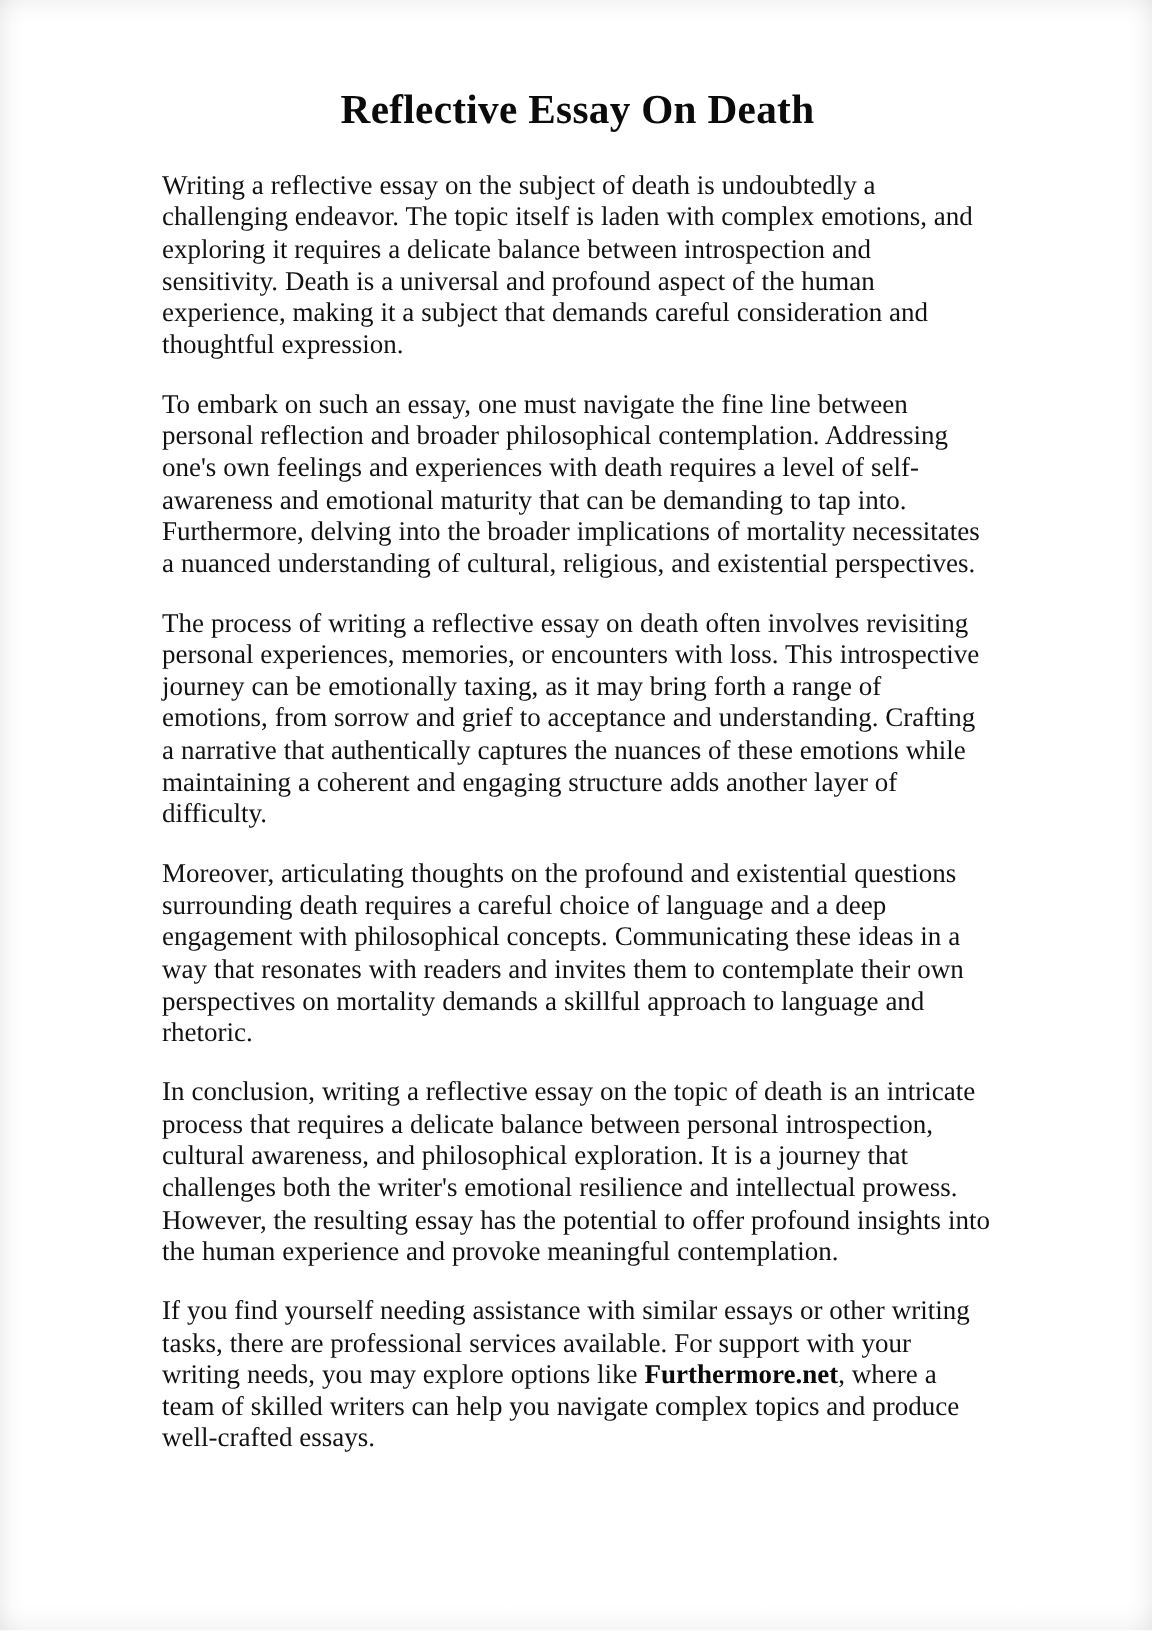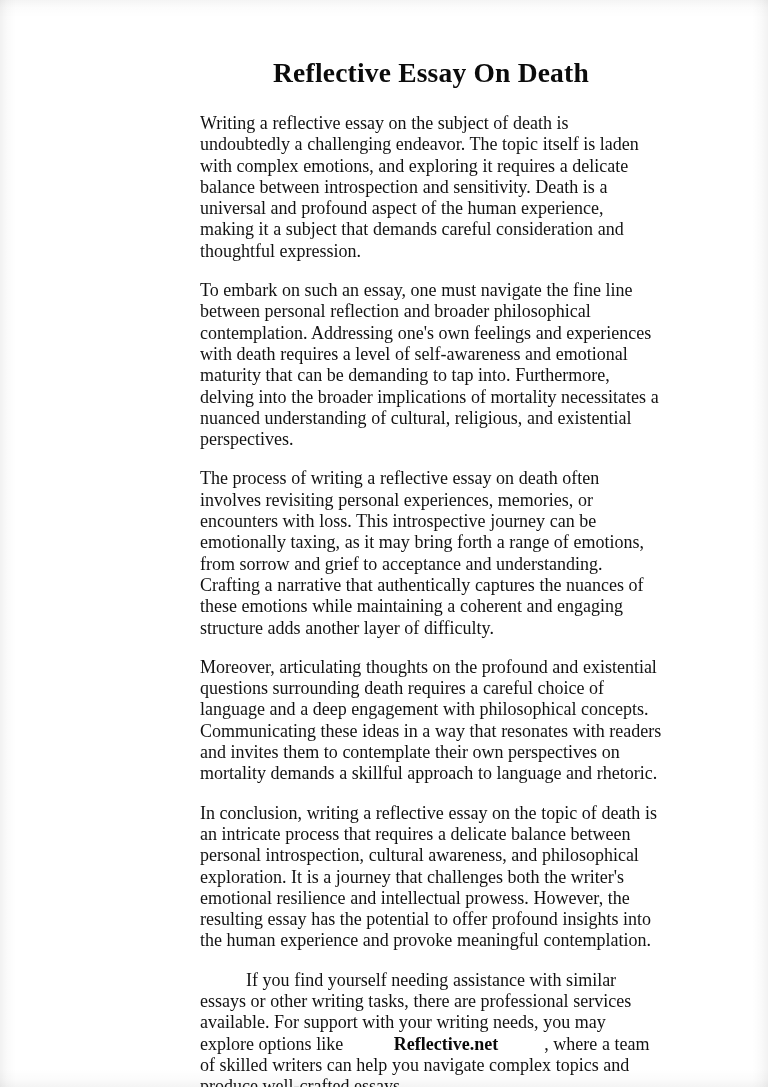--- a/index.html
+++ b/index.html
@@ -1,15 +1,15 @@
 <!DOCTYPE html>
 <html><head>
 <meta charset="utf-8">
 <style>
-  * { box-sizing: border-box; padding-left: 46px; }
+  * { box-sizing: border-box; }
   html, body {
     margin: 0;
     padding: 0;
     background: #ffffff;
   }
   body {
     width: 768px;
     height: 1087px;
     font-family: "Liberation Serif", "DejaVu Serif", serif;
     color: #000000;
@@ -84,16 +84,16 @@
     <p class="para">Writing a reflective essay on the subject of death is undoubtedly a challenging endeavor. The topic itself is laden with complex emotions, and exploring it requires a delicate balance between introspection and sensitivity. Death is a universal and profound aspect of the human experience, making it a subject that demands careful consideration and thoughtful expression.</p>
 
     <p class="para">To embark on such an essay, one must navigate the fine line between personal reflection and broader philosophical contemplation. Addressing one's own feelings and experiences with death requires a level of self-awareness and emotional maturity that can be demanding to tap into. Furthermore, delving into the broader implications of mortality necessitates a nuanced understanding of cultural, religious, and existential perspectives.</p>
 
     <p class="para">The process of writing a reflective essay on death often involves revisiting personal experiences, memories, or encounters with loss. This introspective journey can be emotionally taxing, as it may bring forth a range of emotions, from sorrow and grief to acceptance and understanding. Crafting a narrative that authentically captures the nuances of these emotions while maintaining a coherent and engaging structure adds another layer of difficulty.</p>
 
     <p class="para">Moreover, articulating thoughts on the profound and existential questions surrounding death requires a careful choice of language and a deep engagement with philosophical concepts. Communicating these ideas in a way that resonates with readers and invites them to contemplate their own perspectives on mortality demands a skillful approach to language and rhetoric.</p>
 
     <p class="para">In conclusion, writing a reflective essay on the topic of death is an intricate process that requires a delicate balance between personal introspection, cultural awareness, and philosophical exploration. It is a journey that challenges both the writer's emotional resilience and intellectual prowess. However, the resulting essay has the potential to offer profound insights into the human experience and provoke meaningful contemplation.</p>
 
-    <p class="para"><span>If you find yourself needing assistance with similar essays or other writing tasks, there are professional services available. For support with your writing needs, you may explore options like </span><a href="#" class="brand-link">Reflective.net</a><span>, where a team of skilled writers can help you navigate complex topics and produce well-crafted essays.</span></p>
+    <p class="para"><span>If you find yourself needing assistance with similar essays or other writing tasks, there are professional services available. For support with your writing needs, you may explore options like </span><a href="#" class="brand-link">Furthermore.net</a><span>, where a team of skilled writers can help you navigate complex topics and produce well-crafted essays.</span></p>
 
   </div>
 </div>
 
 </body></html>

